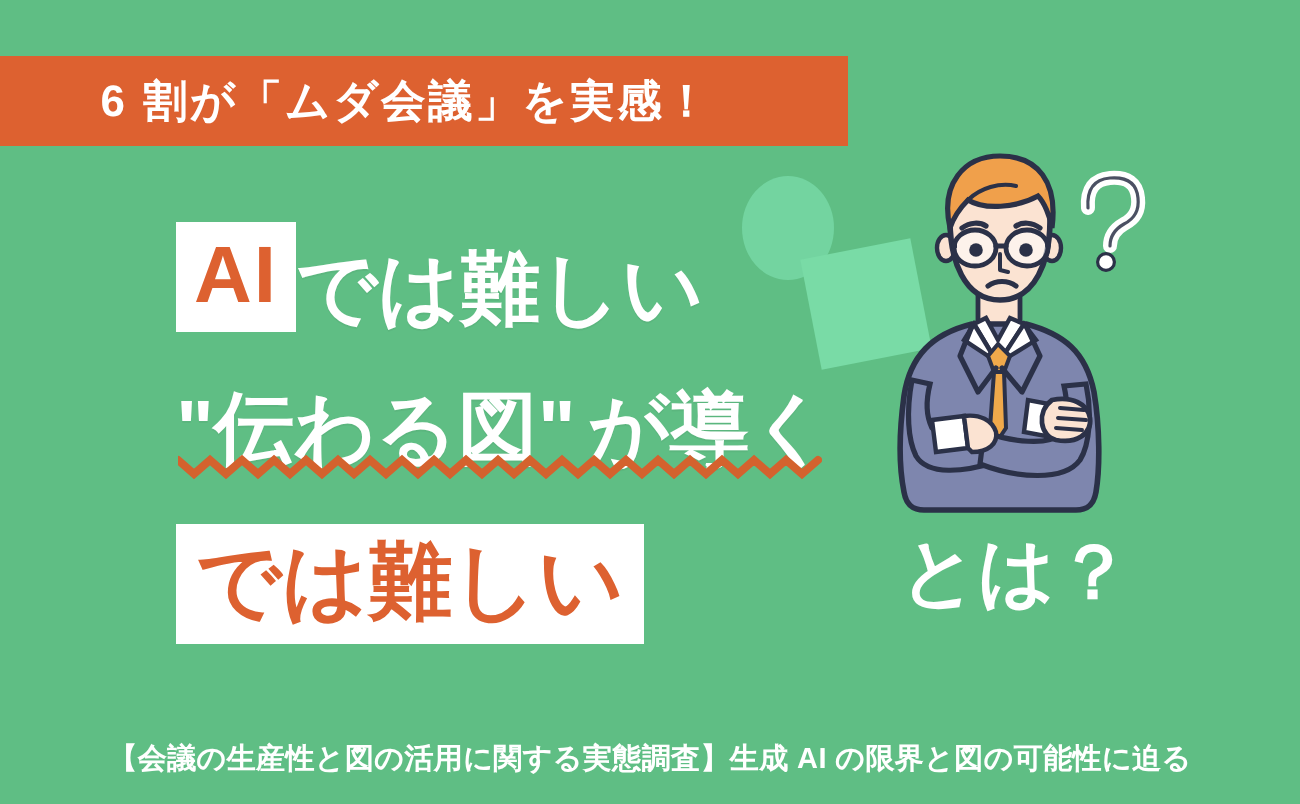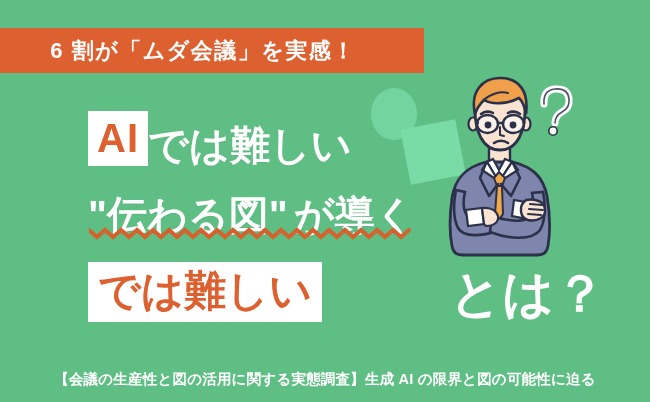--- a/index.html
+++ b/index.html
@@ -119,21 +119,21 @@
     width: 322px;
     height: 14px;
   }
 
   
   .tail-text {
     position: absolute;
     left: 450px;
     top: 268px;
     color: #FFFFFF;
-    font-size: 51px;
+    font-size: 38px;
     font-weight: bold;
     line-height: 1;
     white-space: nowrap;
   }
 
   
   .illustration {
     position: absolute;
     left: 442px;
     top: 74px;

